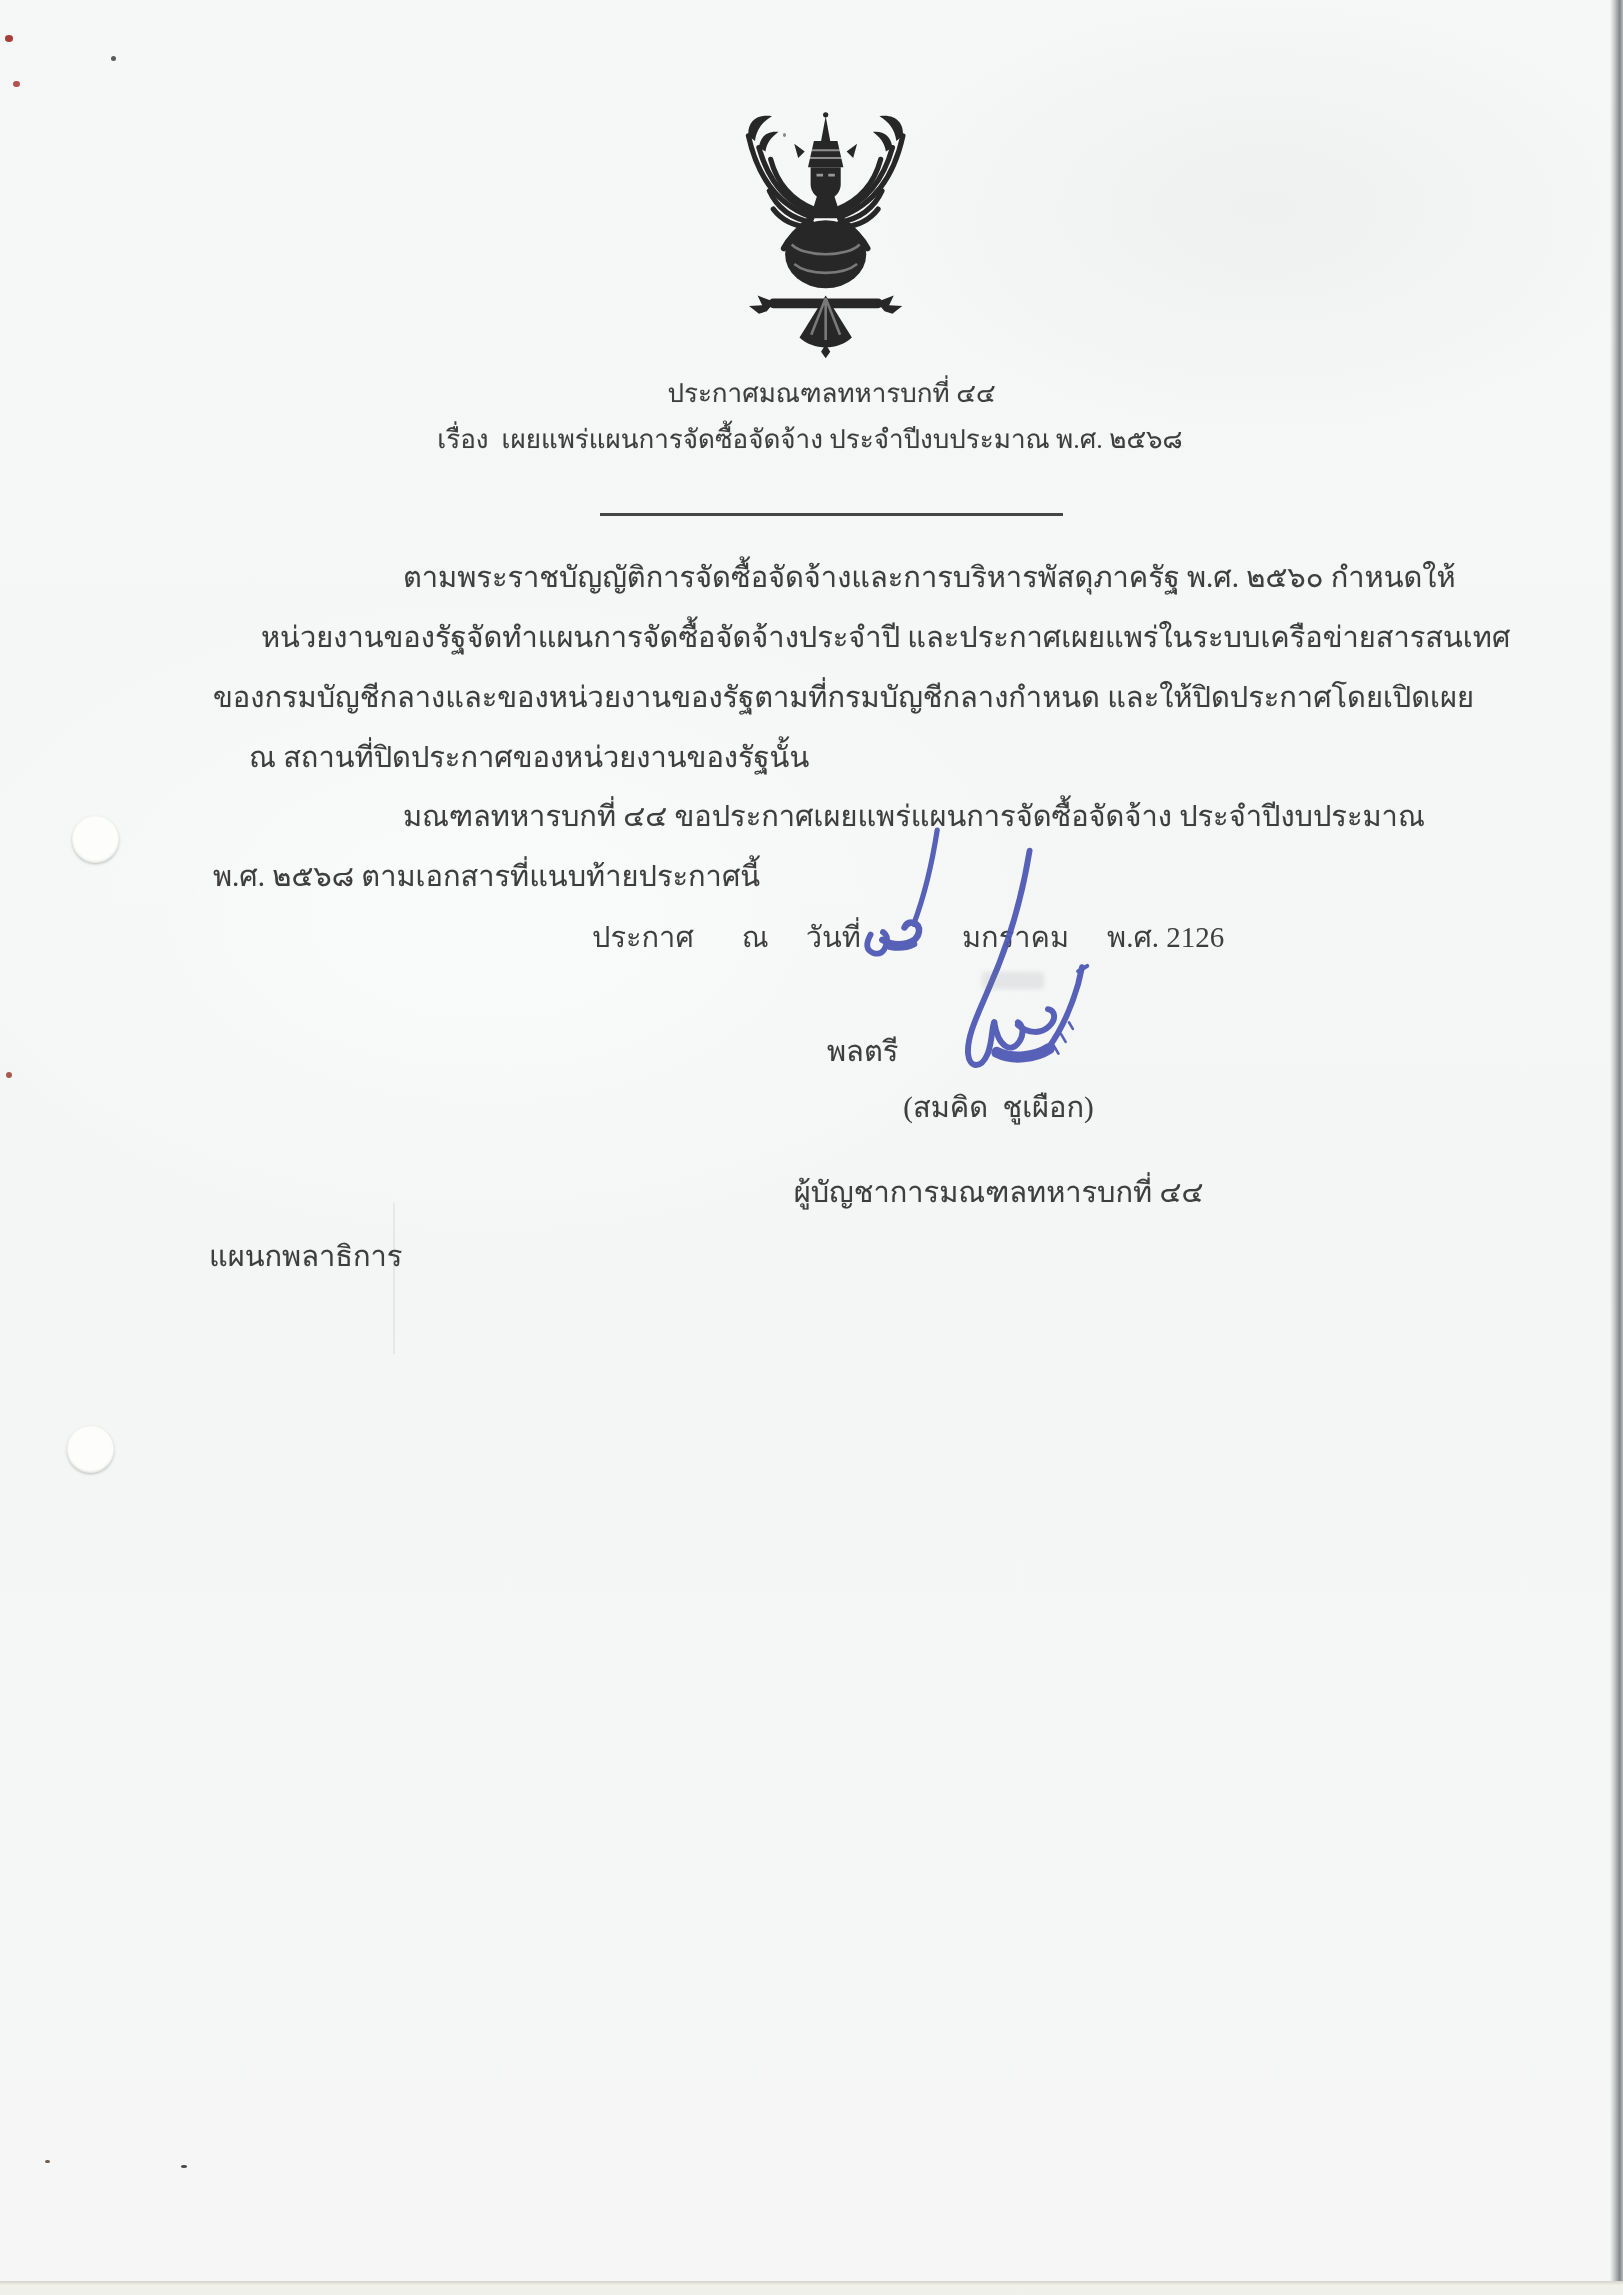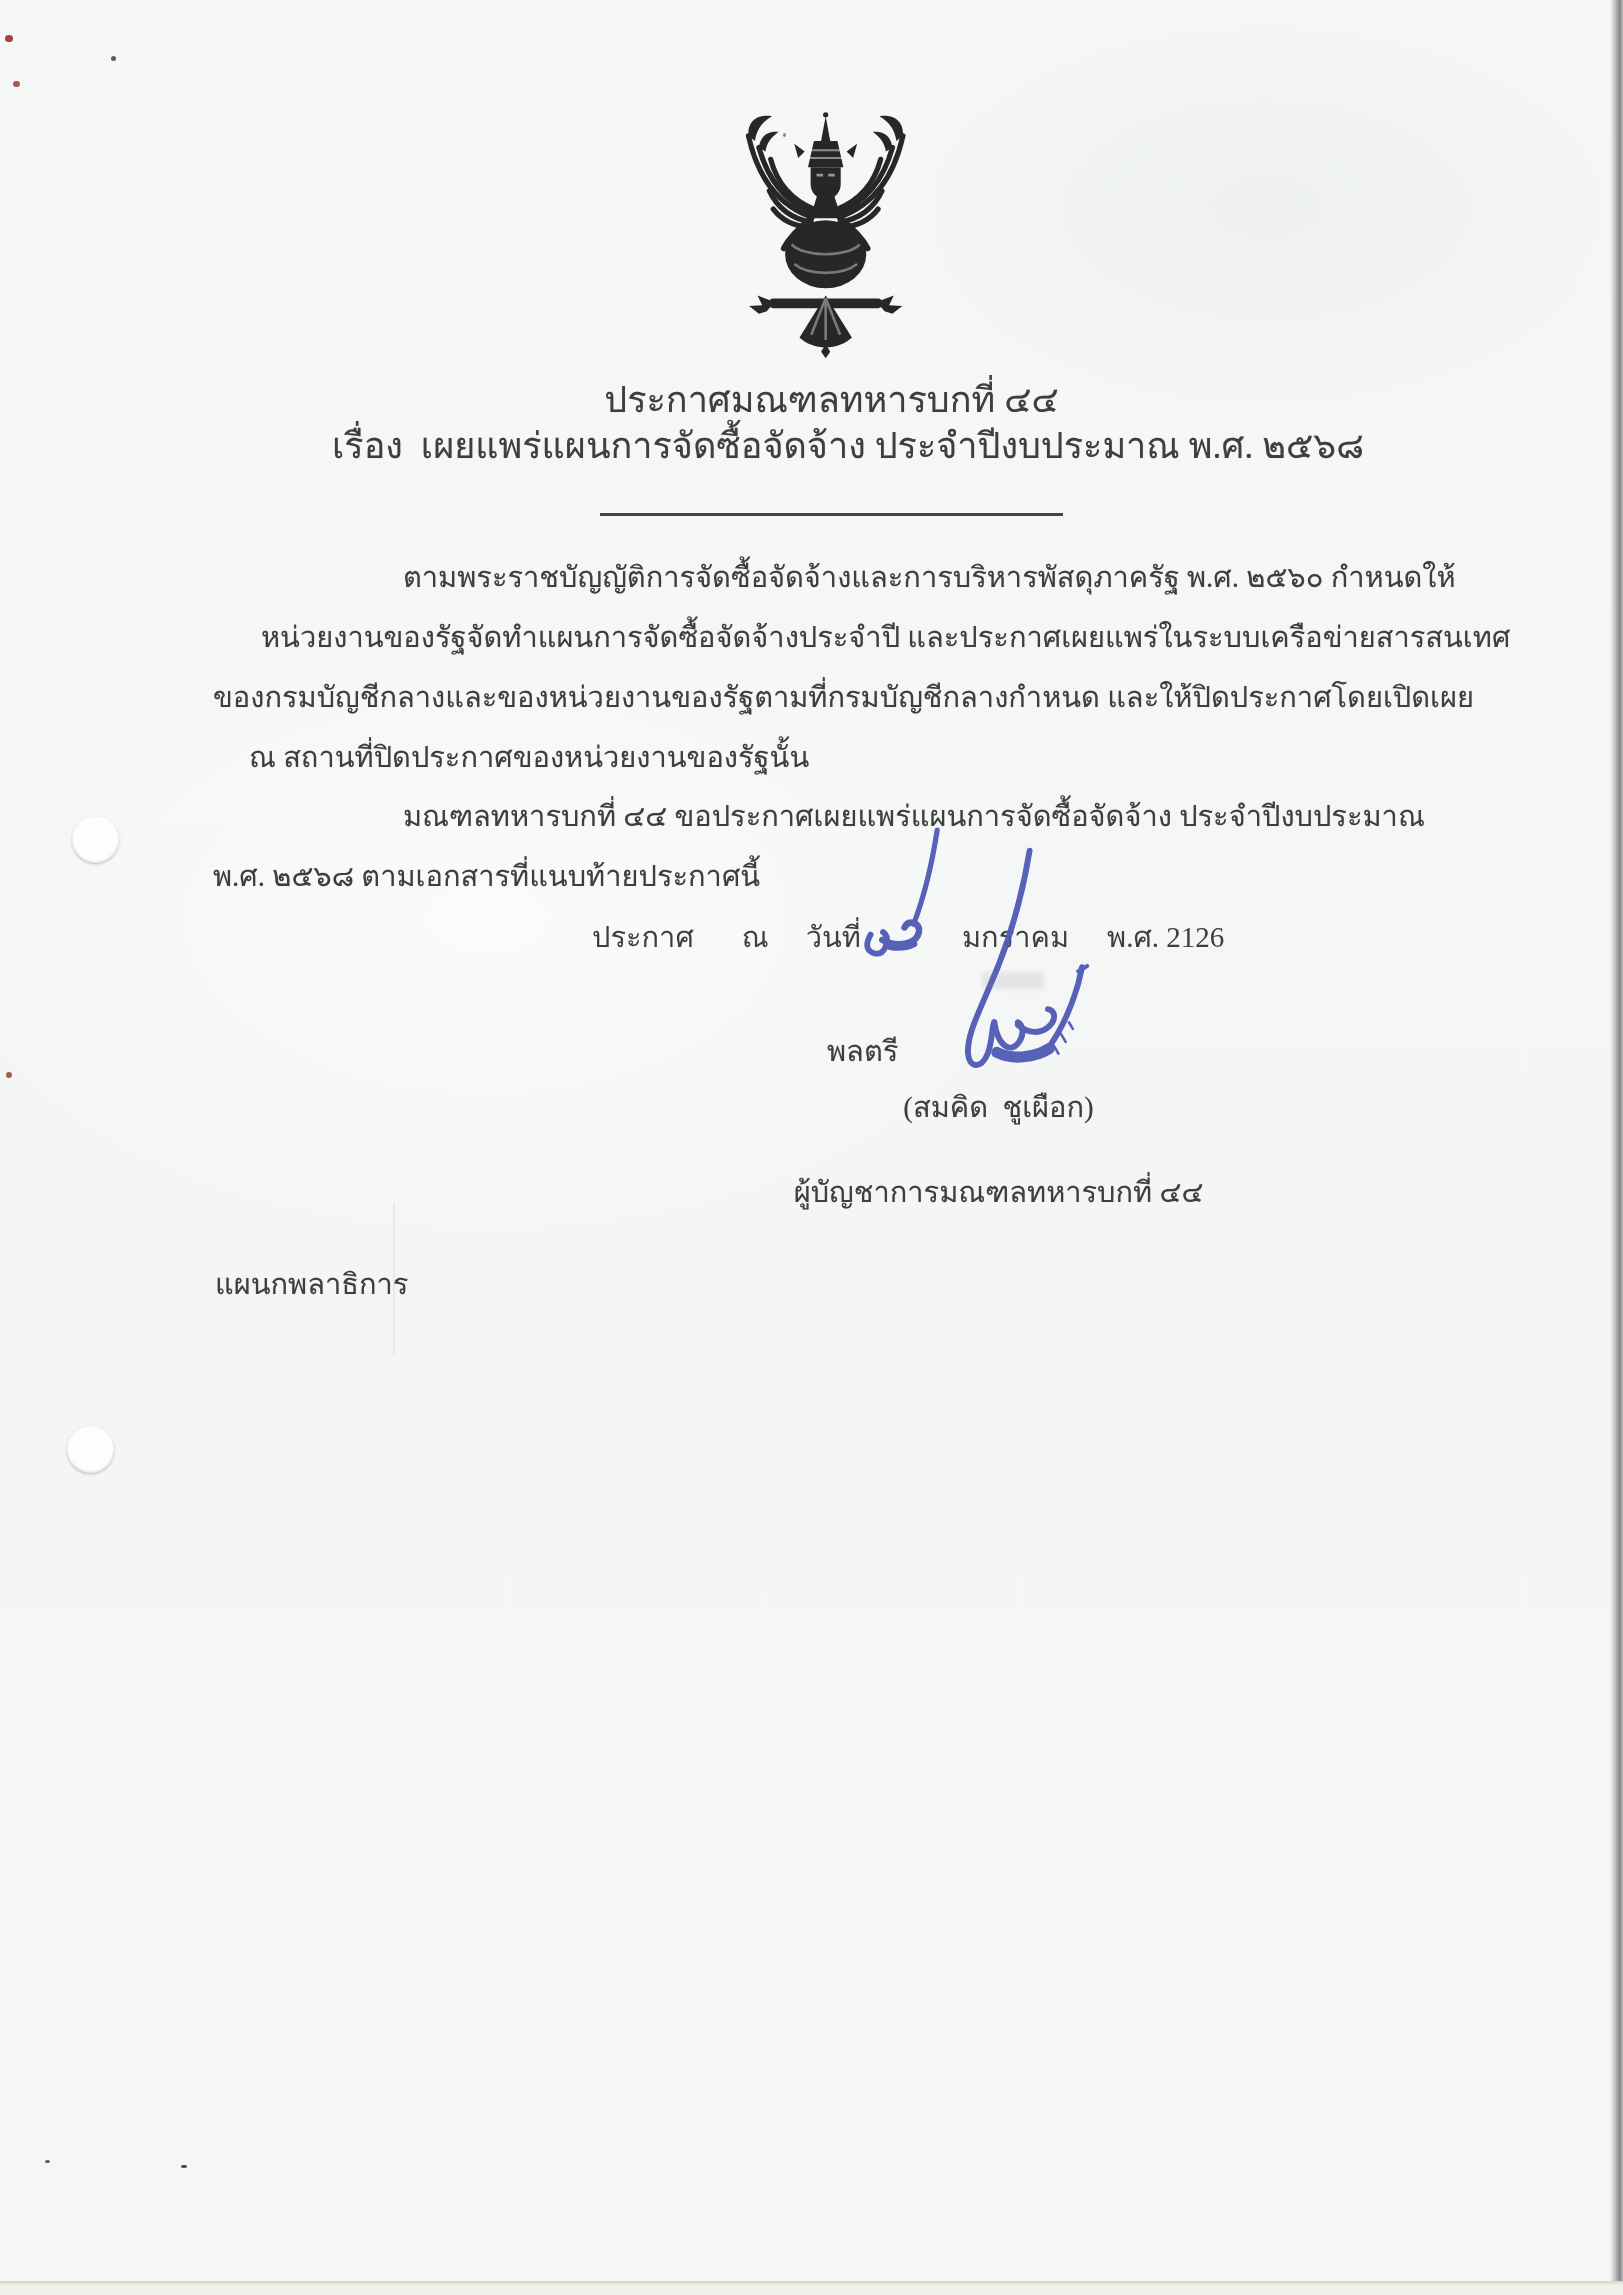--- a/index.html
+++ b/index.html
@@ -10,21 +10,21 @@
       radial-gradient(ellipse 589px 327px at 78% 9%, rgba(225,228,228,.35), rgba(0,0,0,0) 70%),
       radial-gradient(ellipse 785px 458px at 30% 40%, rgba(255,255,255,.5), rgba(0,0,0,0) 75%),
       linear-gradient(180deg,#f6f7f7 0%,#f4f6f6 55%,#f5f6f5 100%);
     overflow:hidden;
     font-family:"Liberation Serif","DejaVu Serif",serif;
     color:#3e3e3e;
   }
   .txt{position:absolute;white-space:pre;line-height:1.35;
        text-shadow:0 0 0.7px rgba(70,70,70,.35);}
   .body-size{font-size:29px;}
-  .title-size{font-size:36px;}
+  .title-size{font-size:26px;}
   .centered{text-align:center;}
   .divider{position:absolute;background:#454545;}
   .punch{position:absolute;border-radius:50%;background:#fdfdfb;
          box-shadow:0 1.3px 2.6px rgba(150,152,150,.55), inset 0 -1.3px 2px rgba(210,212,210,.6);}
   .edge-right{position:absolute;top:0;right:0;width:13px;height:100%;
       background:linear-gradient(90deg, rgba(180,182,183,0) 0%, #c6c8c8 35%, #84878a 75%, #b9babb 100%);}
   .edge-bottom{position:absolute;left:0;bottom:0;width:100%;height:13.7px;
       background:linear-gradient(180deg,#d4d4cd 0%, #f1f1ea 30%, #eff0e9 100%);}
   .speck{position:absolute;border-radius:50%;}
   .crease-v{position:absolute;width:2px;background:rgba(150,150,140,.14);filter:blur(0.7px);}
@@ -134,21 +134,21 @@
       <path d="M128,338 C152,350 186,346 208,332" stroke-width="17"></path>
       <path d="M206,332 C228,302 242,268 252,234 L258,208" stroke-width="9"></path>
       <path d="M252,214 l14,-8" stroke-width="6"></path>
       <path d="M214,326 l8,14 M226,310 l7,12 M238,292 l6,10" stroke-width="4"></path>
     </g>
   </svg>
 
   <div class="txt body-size centered" style="left:753px;top:1088px;width:491px;text-align:center;">(สมคิด  ชูเผือก)</div>
   <div class="txt body-size centered" style="left:753px;top:1173px;width:491px;">ผู้บัญชาการมณฑลทหารบกที่ ๔๔</div>
 
-  <div class="txt body-size" style="left:215px;top:1237px;margin-top:28px;">แผนกพลาธิการ</div>
+  <div class="txt body-size" style="left:209px;top:1237px;">แผนกพลาธิการ</div>
 
   <div class="punch" style="left:72px;top:816px;width:47px;height:47px;"></div>
   <div class="punch" style="left:67px;top:1426px;width:47px;height:47px;"></div>
 
   <div class="ghost" style="left:982px;top:972px;width:62px;height:17px;"></div>
   <div class="crease-v" style="left:393px;top:1203px;height:151px;"></div>
   <div class="speck" style="left:5.2px;top:35px;width:7.9px;height:6.5px;background:#a8403a;"></div>
   <div class="speck" style="left:13px;top:81px;width:6.5px;height:5.9px;background:#b2534c;"></div>
   <div class="speck" style="left:5.9px;top:1072px;width:5.9px;height:5.9px;background:#a85a50;"></div>
   <div class="speck" style="left:111px;top:56px;width:5.2px;height:5.2px;background:#5a5a58;"></div>

